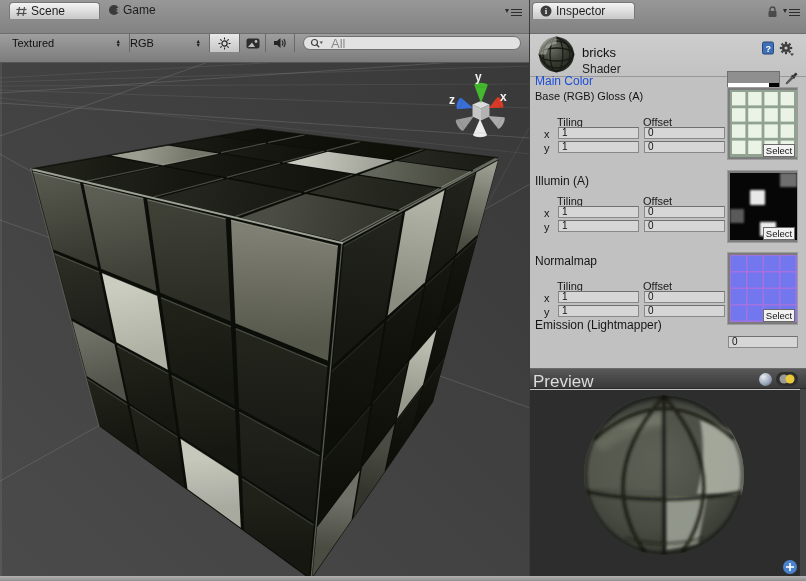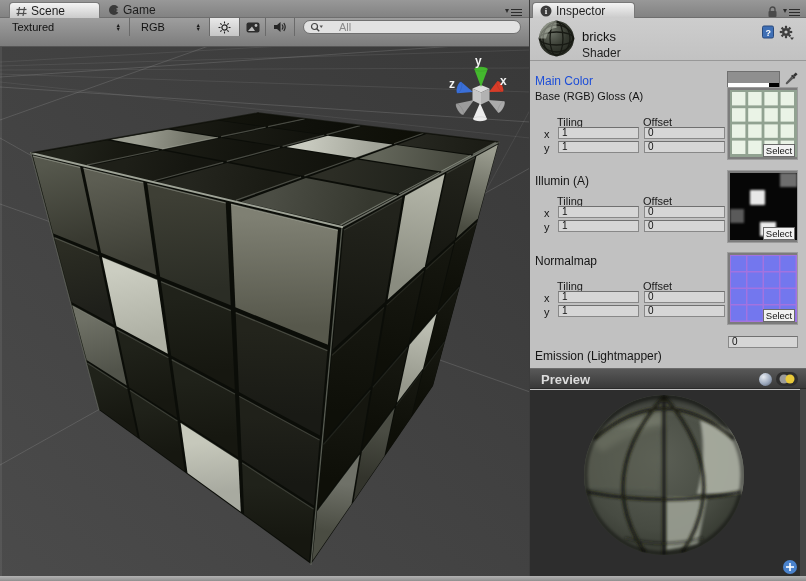--- a/index.html
+++ b/index.html
@@ -1,15 +1,15 @@
 <!DOCTYPE html>
 <html><head><meta charset="utf-8"><style>
 *{margin:0;padding:0;box-sizing:border-box}
 body{width:806px;height:581px;font-family:"Liberation Sans",sans-serif;overflow:hidden;background:#9a9a9a;position:relative}
-.panel-tabs{height:18px;background:linear-gradient(#989898,#828282);border-bottom:1px solid #6e6e6e;position:relative}
+.panel-tabs{height:34px;background:linear-gradient(#989898,#828282);border-bottom:1px solid #6e6e6e;position:relative}
 .tab{position:absolute;top:2px;height:17px;background:linear-gradient(#f2f2f2,#c9c9c9);border:1px solid #787878;border-bottom:none;border-radius:4px 4px 0 0;font-size:12px;color:#1d1d1d;display:flex;align-items:center;padding:0 8px}
 .scene{position:absolute;left:0;top:0;width:529px;height:581px}
 .insp{position:absolute;left:530px;top:0;width:276px;height:581px;background:#c1c1c1}
 .divider{position:absolute;left:529px;top:0;width:1px;height:581px;background:#3c3c3c}
 .toolbar{height:29px;background:linear-gradient(#9e9e9e,#7c7c7c);border-bottom:1px solid #555;position:relative;font-size:11px;color:#111}
 .viewport{position:relative;width:529px;height:540px;background:linear-gradient(225deg,#393939,#4b4b4b);overflow:hidden}
 .bottomstrip{position:absolute;left:0;top:576px;width:806px;height:5px;background:linear-gradient(#b2b2b2,#8f8f8f)}
 .seg{position:absolute;top:0;height:18px;border-right:1px solid #6a6a6a;display:flex;align-items:center}
 .lbl{color:#111}
 .updn{font-size:5.5px;color:#1a1a1a;line-height:4.5px;text-align:center}
@@ -39,21 +39,21 @@
         </svg>
       Game</div>
     <div style="position:absolute;right:7px;top:6px;color:#2c2c2c;font-size:8px">▾<span style="display:inline-block;width:11px;border-top:1.5px solid #2c2c2c;box-shadow:0 3px 0 #2c2c2c,0 6px 0 #2c2c2c;height:1px;margin-left:2px;vertical-align:3px"></span></div>
   </div>
   <div class="toolbar">
     <div class="seg" style="left:0;width:130px">
         <span class="lbl" style="margin-left:12px">Textured</span>
         <span class="updn" style="position:absolute;right:8px">▲<br>▼</span>
       </div>
     <div class="seg" style="left:130px;width:80px">
-        <span class="lbl" style="margin-left:11px">RGB</span>
+        <span class="lbl" style="">RGB</span>
         <span class="updn" style="position:absolute;right:8px">▲<br>▼</span>
       </div>
     <div class="seg" style="left:210px;width:30px;background:linear-gradient(#e9e9e9,#c6c6c6);justify-content:center">
       <svg width="13" height="13">
           <circle cx="6.5" cy="6.5" r="2.6" fill="none" stroke="#222" stroke-width="1.2"></circle>
           <g stroke="#222" stroke-width="1.1">
             <line x1="6.5" y1="0.5" x2="6.5" y2="2.5"></line>
             <line x1="6.5" y1="10.5" x2="6.5" y2="12.5"></line>
             <line x1="0.5" y1="6.5" x2="2.5" y2="6.5"></line>
             <line x1="10.5" y1="6.5" x2="12.5" y2="6.5"></line>
@@ -76,21 +76,21 @@
           <polygon points="1,4 4,4 7.5,1 7.5,11 4,8 1,8" fill="#252525"></polygon>
           <path d="M9,3.5 Q11,6 9,8.5 M10.8,2 Q13.6,6 10.8,10" fill="none" stroke="#252525" stroke-width="1.2"></path>
         </svg>
     </div>
     <div style="position:absolute;left:303px;top:2px;width:218px;height:14px;background:#e2e2e2;border:1px solid #707070;border-radius:8px;display:flex;align-items:center;padding-left:6px">
       <svg width="13" height="11">
           <circle cx="4.5" cy="4.5" r="3" fill="none" stroke="#444" stroke-width="1.2"></circle>
           <line x1="6.8" y1="6.8" x2="9.2" y2="9.2" stroke="#444" stroke-width="1.4"></line>
           <polygon points="9.5,3.5 13,3.5 11.25,6" fill="#555"></polygon>
         </svg>
-      <span style="color:#8a8a8a;font-size:11px;margin-left:16px">All</span>
+      <span style="color:#8a8a8a;font-size:13px;margin-left:8px">All</span>
     </div>
   </div>
   <div class="viewport">
       <svg width="529" height="540" style="position:absolute;left:0;top:0">
         <line x1="0" y1="30" x2="530" y2="-6" stroke="rgba(160,160,160,0.26)" stroke-width="1.0"></line>
         <line x1="0" y1="73" x2="310" y2="-37" stroke="rgba(160,160,160,0.26)" stroke-width="1.0"></line>
         <line x1="0" y1="40" x2="530" y2="75" stroke="rgba(160,160,160,0.26)" stroke-width="1.0"></line>
         <line x1="0" y1="157" x2="530" y2="345" stroke="rgba(160,160,160,0.26)" stroke-width="1.0"></line>
         <line x1="0" y1="91" x2="48" y2="118" stroke="rgba(160,160,160,0.26)" stroke-width="1.0"></line>
         <line x1="0" y1="418" x2="530" y2="121" stroke="rgba(160,160,160,0.26)" stroke-width="1.0"></line>
@@ -585,24 +585,24 @@
           <rect x="50.5" y="17.5" width="15" height="15" fill="#7377ee"></rect>
           <rect x="1.0" y="34.0" width="15" height="15" fill="#7377ee"></rect>
           <rect x="17.5" y="34.0" width="15" height="15" fill="#7377ee"></rect>
           <rect x="34.0" y="34.0" width="15" height="15" fill="#7377ee"></rect>
           <rect x="50.5" y="34.0" width="15" height="15" fill="#7377ee"></rect>
           <rect x="1.0" y="50.5" width="15" height="15" fill="#7377ee"></rect>
           <rect x="17.5" y="50.5" width="15" height="15" fill="#7377ee"></rect>
           <rect x="34.0" y="50.5" width="15" height="15" fill="#7377ee"></rect>
           <rect x="50.5" y="50.5" width="15" height="15" fill="#7377ee"></rect>
         </svg><div class="sel">Select</div></div>
-      <div style="position:absolute;left:5px;top:349px;font-size:12px;color:#151515;white-space:nowrap">Emission (Lightmapper)</div>
+      <div style="position:absolute;left:5px;top:318px;font-size:12px;color:#151515;white-space:nowrap">Emission (Lightmapper)</div>
       <div class="field" style="left:198px;top:336px;width:70px">0</div>
       <div style="position:absolute;left:0;top:368px;width:276px;height:21px;background:linear-gradient(#585858,#393939);border-top:1px solid #6a6a6a;border-bottom:1px solid #2a2a2a">
-<div style="position:absolute;left:11px;top:3px;font-size:13px;font-weight:bold;color:#dcdcdc">Preview</div>
+<div style="position:absolute;left:3px;top:3px;font-size:17px;font-weight:normal;color:#dcdcdc">Preview</div>
 <svg width="15" height="15" style="position:absolute;right:33px;top:3px">
           <defs>
             <radialGradient id="pb1" cx="0.35" cy="0.3" r="0.9">
               <stop offset="0" stop-color="#e8ecf2"></stop>
               <stop offset="0.6" stop-color="#9aa7bb"></stop>
               <stop offset="1" stop-color="#5a6475"></stop>
             </radialGradient>
           </defs>
           <circle cx="7.5" cy="7.5" r="6.5" fill="url(#pb1)"></circle>
         </svg>

